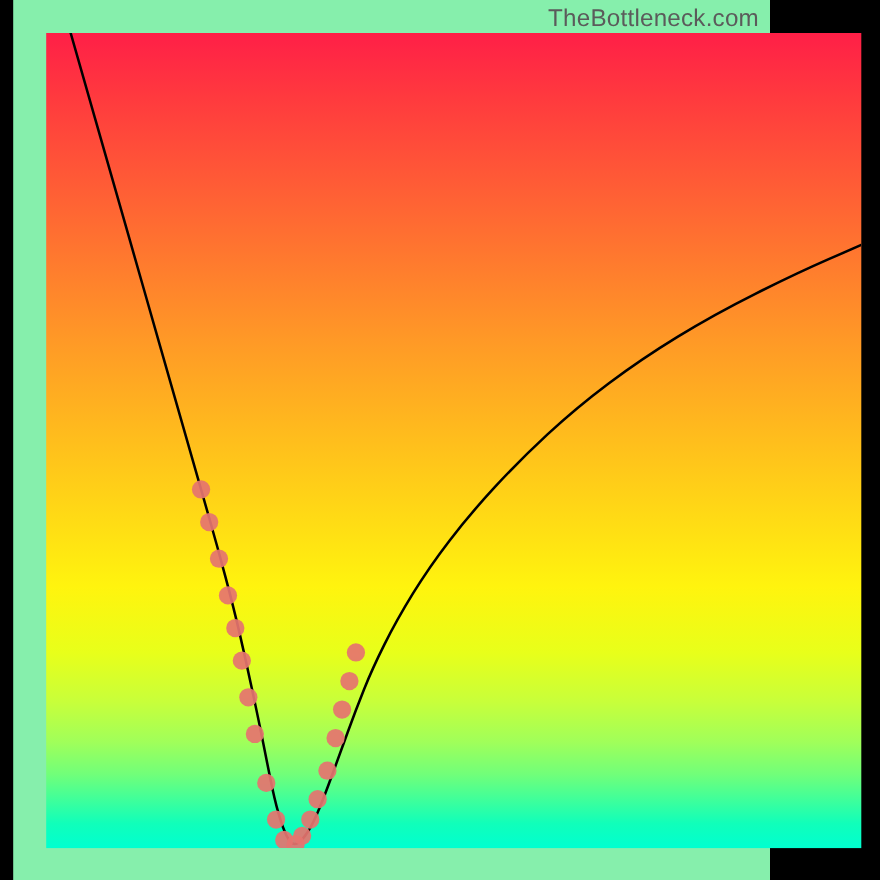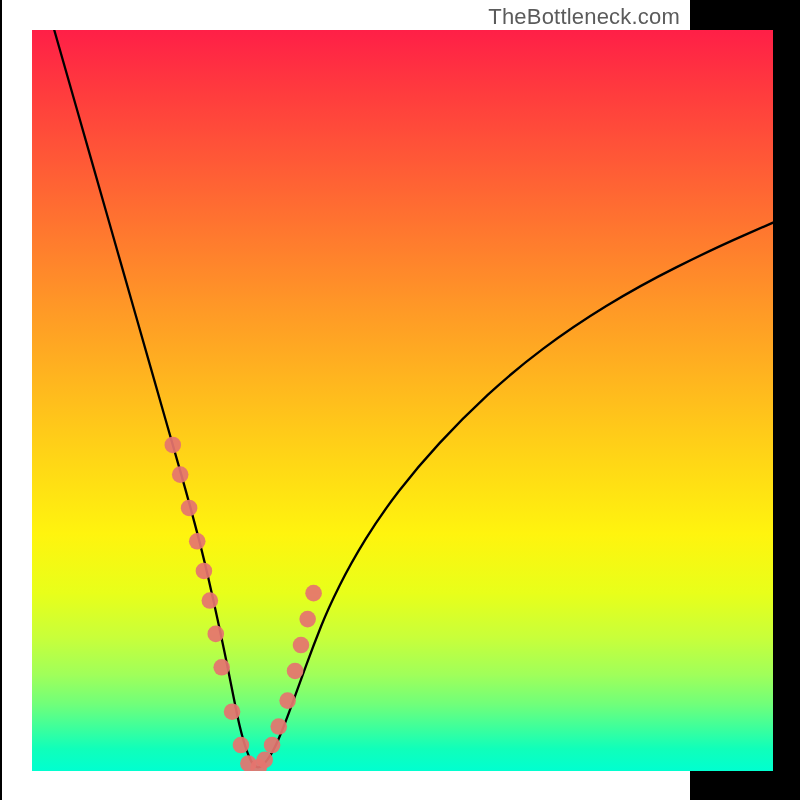--- a/index.html
+++ b/index.html
@@ -6,25 +6,25 @@
     margin: 0;
     padding: 0;
     width: 800px;
     height: 800px;
     overflow: hidden;
     background: #000;
     font-family: Arial, Helvetica, sans-serif;
   }
   .frame {
     position: absolute;
-    left: 2px;
+    left: 12px;
     top: 0;
     width: 688px;
     height: 800px;
-    background: #ffffff;
+    background: #86efac;
   }
   .plot {
     position: absolute;
     left: 30px;
     top: 30px;
     width: 741px;
     height: 741px;
     background: linear-gradient(to bottom,
       #ff1f47 0%,
       #ff3a3e 8%,

